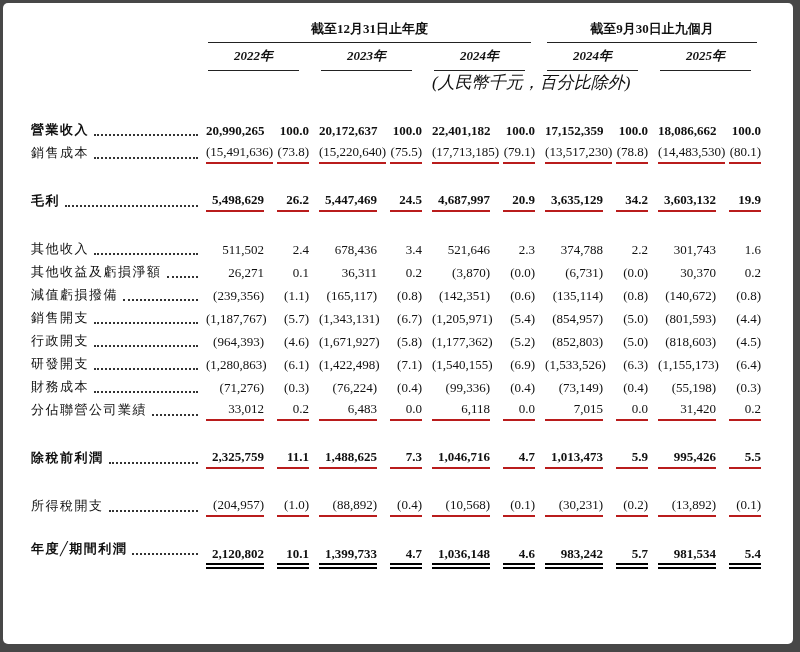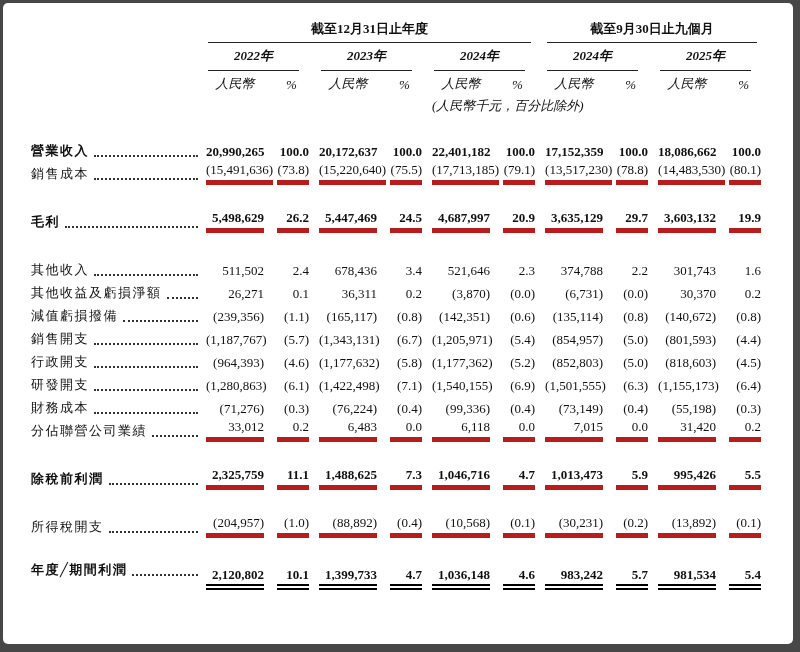--- a/index.html
+++ b/index.html
@@ -44,21 +44,21 @@
     font-style:italic;
   }
   tr.sub-row td{height:22px;padding-right:10px;font-style:italic;}
   tr.sub-row td.cur{text-align:center;}
   tr.sub-row td.pc{text-align:center;}
   tr.note-row td{height:22px;}
   .note{
     font-style:italic;
     text-align:center;
     white-space:nowrap;
-    font-size:13px;
+    font-size:17px;
   }
 
   
   tr.spacer td{height:25px;}
   tr.spacer-sm td{height:24px;}
   tr.data-row td{height:23px;}
   tr.data-row.bold td{font-weight:bold;}
   td.lbl{display:flex;align-items:flex-end;height:23px;box-sizing:border-box;padding-bottom:2px;}
   .lbl-text{white-space:nowrap;letter-spacing:1.5px;}
   .dots{
@@ -69,21 +69,21 @@
   }
   td.num,td.pct{text-align:right;padding-right:10px;}
   .val{
     display:inline-block;
     text-align:right;
     padding-bottom:2px;
     white-space:nowrap;
   }
   td.num .val{min-width:58px;}
   td.pct .val{min-width:32px;}
-  tr.rule-single .val{border-bottom:5px solid #b91c1c;}
+  tr.rule-single .val{border-bottom:2px solid #b91c1c;}
   tr.rule-double td{padding-bottom:7px;}
   tr.rule-double .val{
     border-bottom:2px solid #000;
     position:relative;
     padding-bottom:1px;
   }
   tr.rule-double .val::after{
     content:"";
     position:absolute;left:0;right:0;bottom:-6px;
     height:2px;background:#000;
@@ -128,33 +128,20 @@
         <th colspan="2">
             <div class="yrline">2024年</div>
           </th>
         <th colspan="2">
             <div class="yrline">2024年</div>
           </th>
         <th colspan="2">
             <div class="yrline">2025年</div>
           </th>
       </tr>
-      <tr class="sub-row">
-        <td></td>
-        <td class="cur">人民幣</td>
-        <td class="pc">%</td>
-        <td class="cur">人民幣</td>
-        <td class="pc">%</td>
-        <td class="cur">人民幣</td>
-        <td class="pc">%</td>
-        <td class="cur">人民幣</td>
-        <td class="pc">%</td>
-        <td class="cur">人民幣</td>
-        <td class="pc">%</td>
-      </tr>
       <tr class="note-row">
         <td colspan="5"></td>
         <td colspan="2" class="note">(人民幣千元，百分比除外)</td>
         <td colspan="4"></td>
       </tr>
     </thead>
     <tbody id="rows">
         <tr class="spacer-sm">
           <td colspan="11"></td>
         </tr>
@@ -198,21 +185,21 @@
             <span class="lbl-text">毛利</span>
             <span class="dots"></span>
           </td>
           <td class="num"><span class="val">5,498,629</span></td>
           <td class="pct"><span class="val">26.2</span></td>
           <td class="num"><span class="val">5,447,469</span></td>
           <td class="pct"><span class="val">24.5</span></td>
           <td class="num"><span class="val">4,687,997</span></td>
           <td class="pct"><span class="val">20.9</span></td>
           <td class="num"><span class="val">3,635,129</span></td>
-          <td class="pct"><span class="val">29.7</span></td>
+          <td class="pct"><span class="val">34.2</span></td>
           <td class="num"><span class="val">3,603,132</span></td>
           <td class="pct"><span class="val">19.9</span></td>
         </tr>
         <tr class="spacer">
           <td colspan="11"></td>
         </tr>
         <tr class="data-row">
           <td class="lbl">
             <span class="lbl-text">其他收入</span>
             <span class="dots"></span>
@@ -276,41 +263,41 @@
           <td class="num"><span class="val">(801,593)</span></td>
           <td class="pct"><span class="val">(4.4)</span></td>
         </tr>
         <tr class="data-row">
           <td class="lbl">
             <span class="lbl-text">行政開支</span>
             <span class="dots"></span>
           </td>
           <td class="num"><span class="val">(964,393)</span></td>
           <td class="pct"><span class="val">(4.6)</span></td>
-          <td class="num"><span class="val">(1,177,632)</span></td>
+          <td class="num"><span class="val">(1,671,927)</span></td>
           <td class="pct"><span class="val">(5.8)</span></td>
           <td class="num"><span class="val">(1,177,362)</span></td>
           <td class="pct"><span class="val">(5.2)</span></td>
           <td class="num"><span class="val">(852,803)</span></td>
           <td class="pct"><span class="val">(5.0)</span></td>
           <td class="num"><span class="val">(818,603)</span></td>
           <td class="pct"><span class="val">(4.5)</span></td>
         </tr>
         <tr class="data-row">
           <td class="lbl">
             <span class="lbl-text">研發開支</span>
             <span class="dots"></span>
           </td>
           <td class="num"><span class="val">(1,280,863)</span></td>
           <td class="pct"><span class="val">(6.1)</span></td>
           <td class="num"><span class="val">(1,422,498)</span></td>
           <td class="pct"><span class="val">(7.1)</span></td>
           <td class="num"><span class="val">(1,540,155)</span></td>
           <td class="pct"><span class="val">(6.9)</span></td>
-          <td class="num"><span class="val">(1,501,555)</span></td>
+          <td class="num"><span class="val">(1,533,526)</span></td>
           <td class="pct"><span class="val">(6.3)</span></td>
           <td class="num"><span class="val">(1,155,173)</span></td>
           <td class="pct"><span class="val">(6.4)</span></td>
         </tr>
         <tr class="data-row">
           <td class="lbl">
             <span class="lbl-text">財務成本</span>
             <span class="dots"></span>
           </td>
           <td class="num"><span class="val">(71,276)</span></td>

